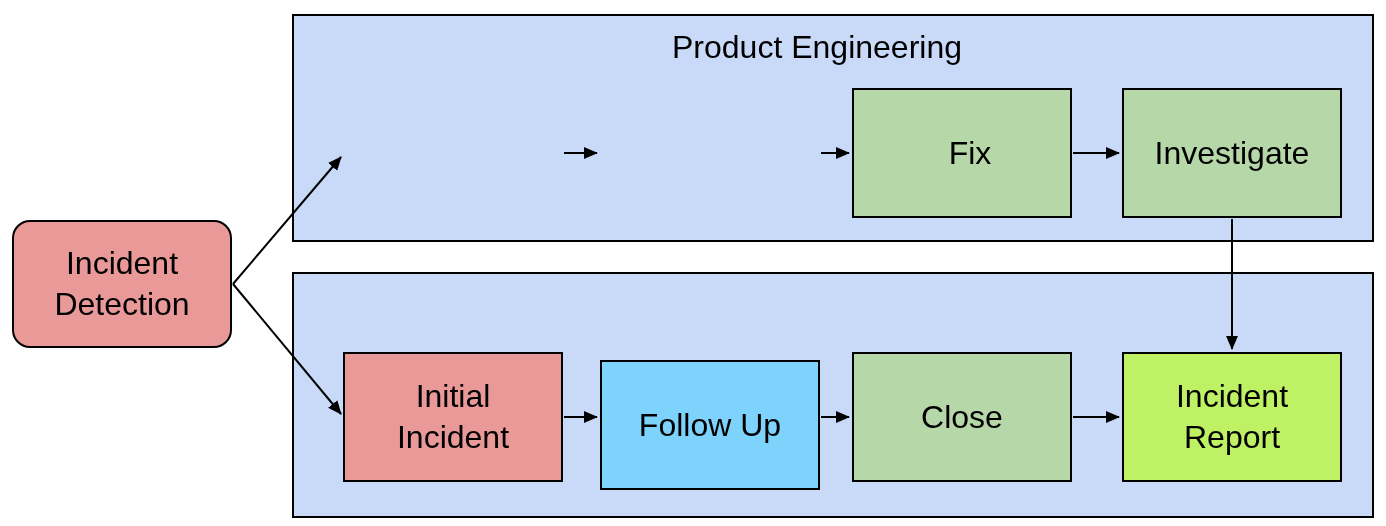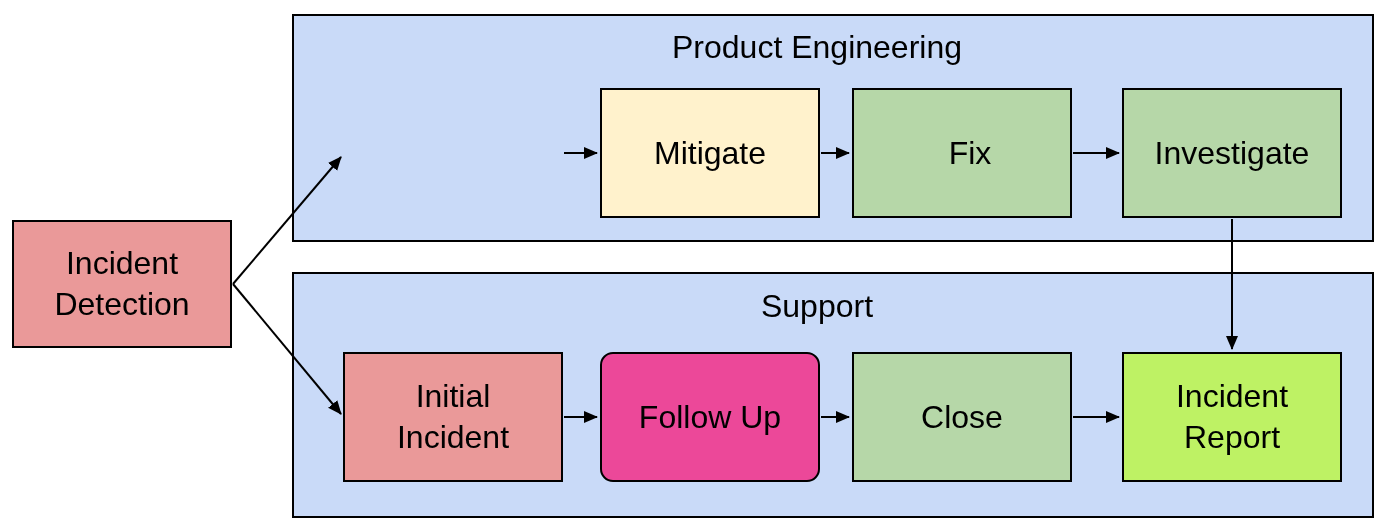--- a/index.html
+++ b/index.html
@@ -55,30 +55,28 @@
 </style>
 </head>
 <body>
 
 <div class="canvas">
 
   <div class="lane" style="left: 292px; top: 14px; width: 1082px; height: 228px; background-color: rgb(201, 218, 248);"></div>
   <div class="lane-title" style="top:27px;">Product Engineering</div>
 
   <div class="lane" style="left: 292px; top: 272px; width: 1082px; height: 246px; background-color: rgb(201, 218, 248);"></div>
-  <div class="lane-title" style="top:286px;">Support</div>
 
-  <div class="node start" style="left: 12px; top: 220px; background-color: rgb(234, 153, 153);">Incident Detection</div>
+  <div class="node start" style="left: 12px; top: 220px; background-color: rgb(234, 153, 153); border-radius: 18px;">Incident Detection</div>
 
-  <div class="node" style="left: 600px; top: 88px; background-color: rgb(255, 242, 204);">Mitigate</div>
   <div class="node" style="left: 852px; top: 88px; background-color: rgb(182, 215, 168); padding-left: 28px;">Fix</div>
   <div class="node" style="left: 1122px; top: 88px; background-color: rgb(182, 215, 168);">Investigate</div>
 
   <div class="node" style="left: 343px; top: 352px; background-color: rgb(234, 153, 153);">Initial Incident</div>
-  <div class="node" style="left: 600px; top: 352px; background-color: #ec4899; border-radius: 13px;">Follow Up</div>
+  <div class="node" style="left: 600px; top: 360px; background-color: #7dd3fc;">Follow Up</div>
   <div class="node" style="left: 852px; top: 352px; background-color: rgb(182, 215, 168);">Close</div>
   <div class="node" style="left: 1122px; top: 352px; background-color: #bef264;">Incident Report</div>
 
   <svg class="arrows" viewBox="0 0 1386 526" xmlns="http://www.w3.org/2000/svg">
     <defs>
       <marker id="ah" markerUnits="userSpaceOnUse" markerWidth="15" markerHeight="13" refX="13" refY="6" orient="auto">
         <path d="M0,0 L14,6 L0,12 Z" fill="#000000"></path>
       </marker>
     </defs>
 

